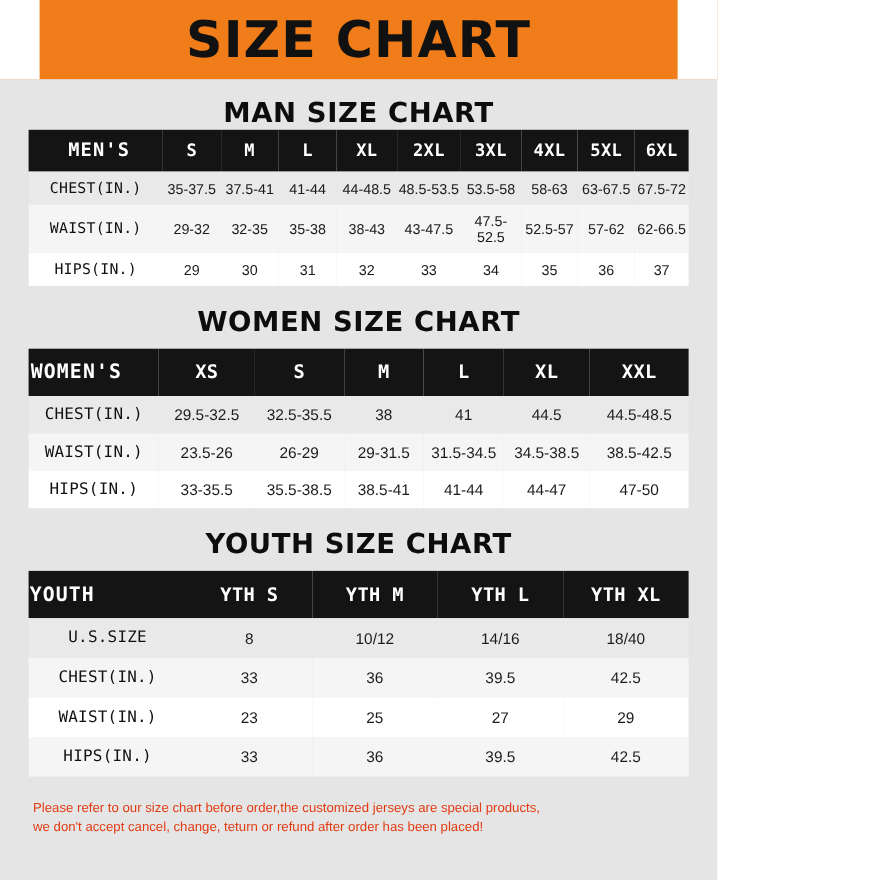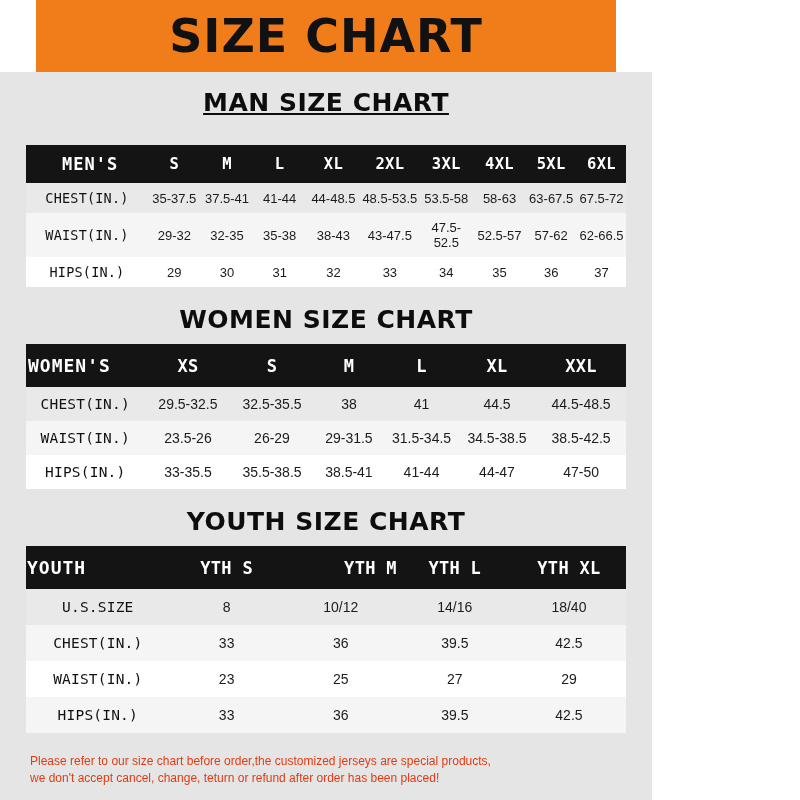--- a/index.html
+++ b/index.html
@@ -62,21 +62,21 @@
     flex-direction: column;
   }
   .section-title {
     text-align: center;
     font-family: "DejaVu Sans", sans-serif;
     font-weight: bold;
     font-size: 25px;
     color: #0d0d0d;
     letter-spacing: 0.5px;
   }
-  .s1-title { margin: 16px 0 28px; text-decoration: underline; }
+  .s1-title { margin: 16px 0 1px; }
   .s2-title { margin: 18px 0 10px; }
   .s3-title { margin: 18px 0 10px; }
 
   table.sizetable {
     width: 100%;
     border-collapse: collapse;
     table-layout: fixed;
   }
   table.sizetable tr.head-row {
     background: #141414;
@@ -243,21 +243,21 @@
           </tr>
         </tbody>
     </table>
 
     <div class="section-title s3-title">YOUTH SIZE CHART</div>
     <table class="sizetable" id="youth-table">
       <tbody>
           <tr class="head-row">
             <th class="first-col" style="width: 24%;">YOUTH</th>
             <th style="width: 19%;">YTH S</th>
-            <th style="width: 19%; text-align: right;">YTH M</th>
+            <th style="width: 19%;">YTH M</th>
             <th style="width: 19%;">YTH L</th>
             <th style="width: 19%;">YTH XL</th>
           </tr>
           <tr class="row-light">
             <td class="first-col">U.S.SIZE</td>
             <td>8</td>
             <td>10/12</td>
             <td>14/16</td>
             <td>18/40</td>
           </tr>

